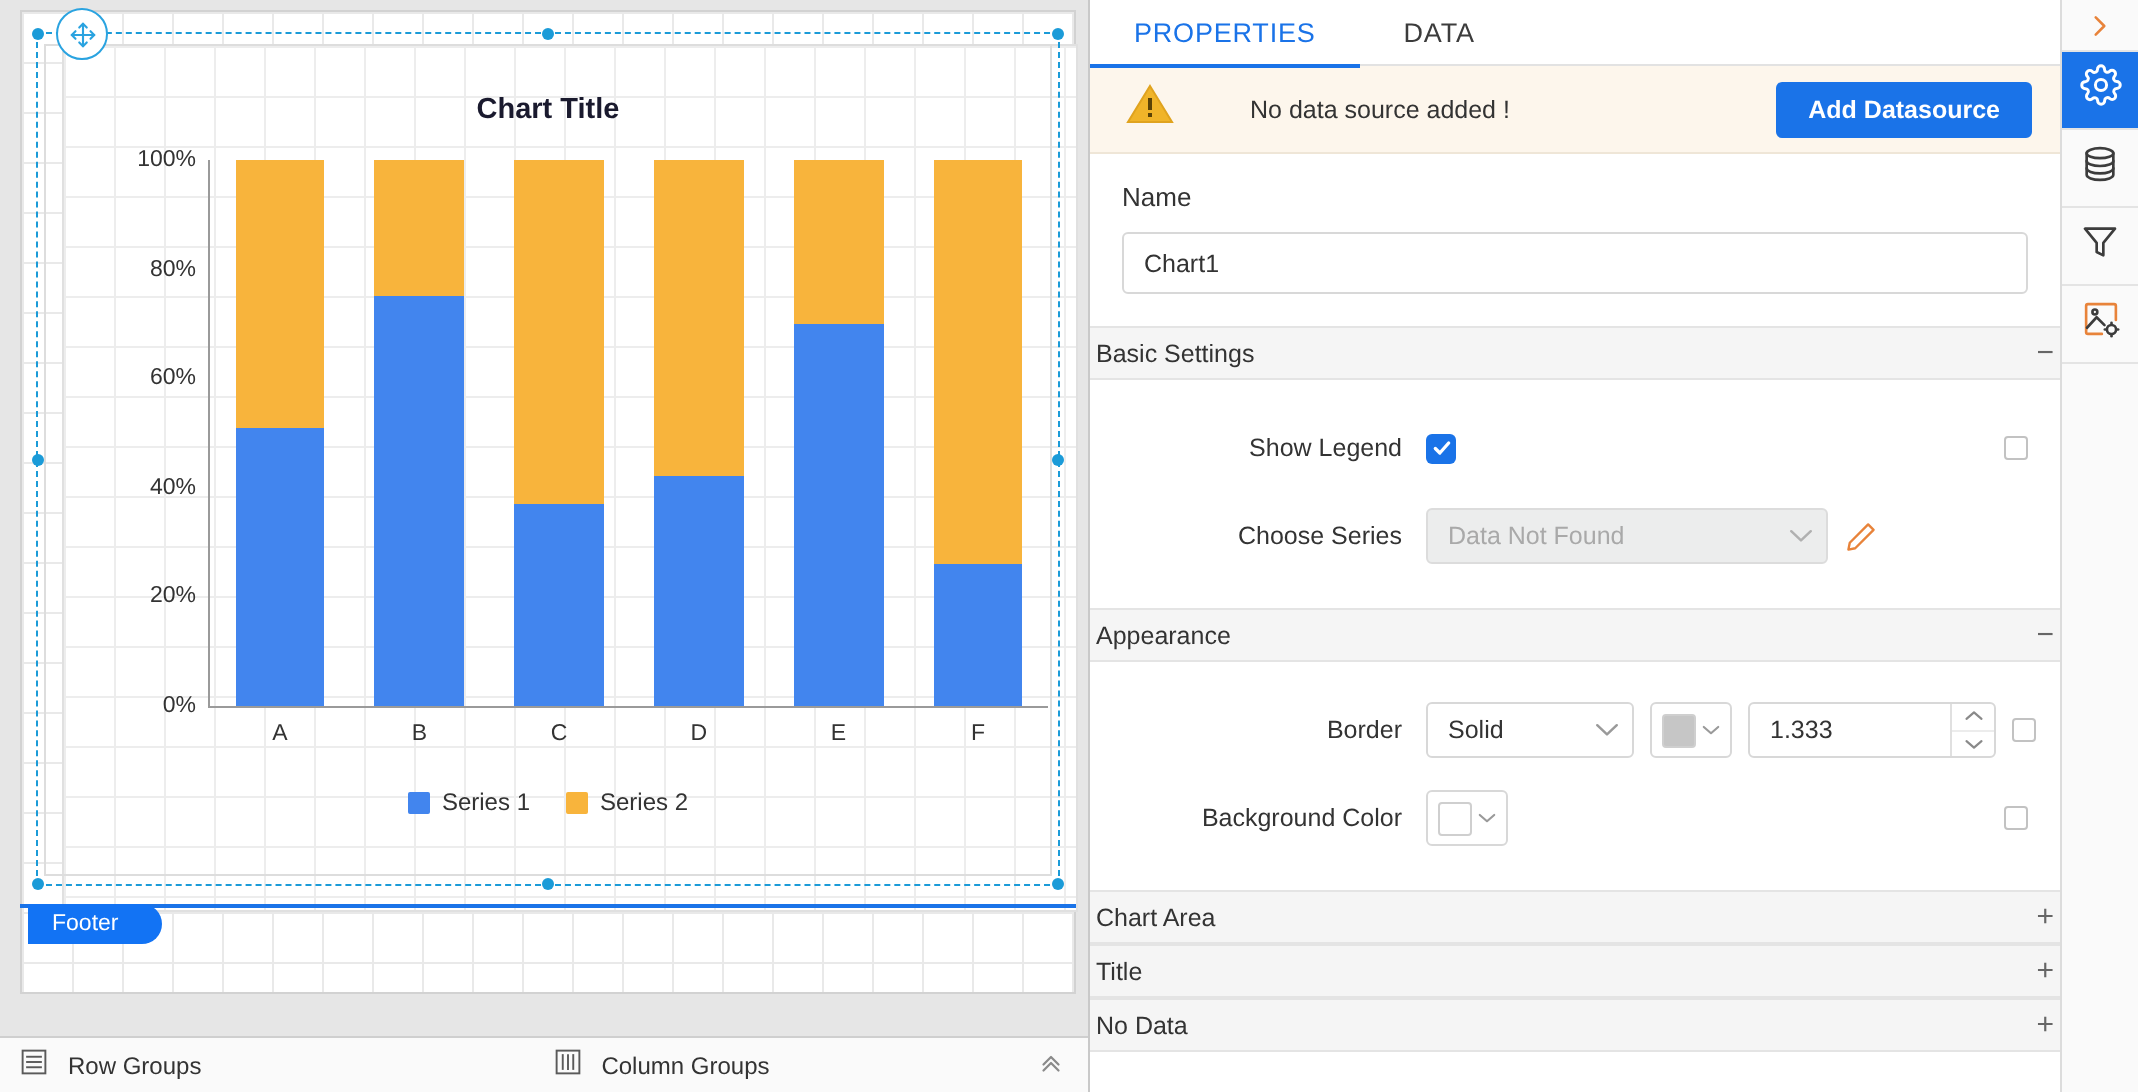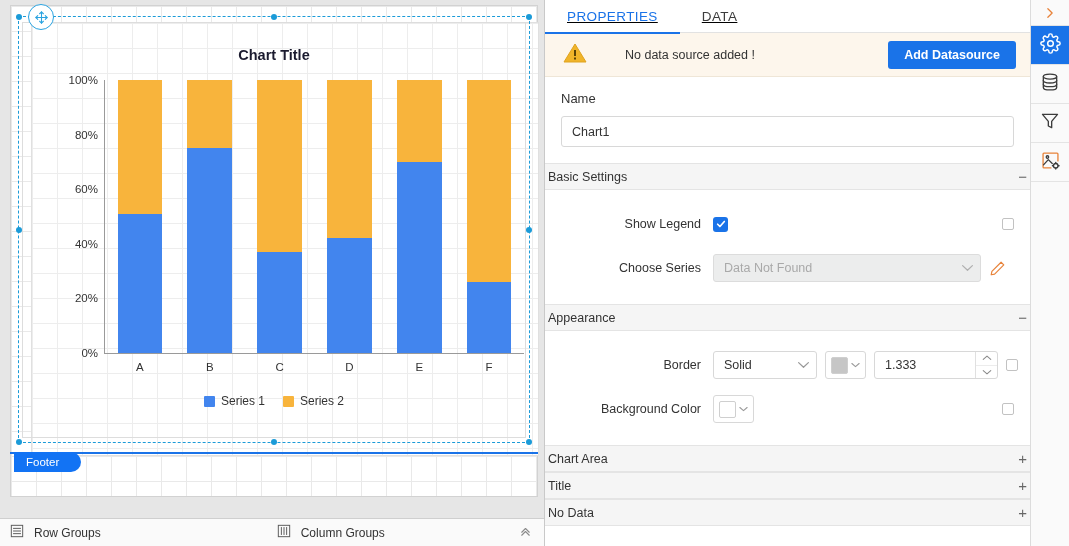--- a/index.html
+++ b/index.html
@@ -133,21 +133,21 @@
   #sb-col { margin-left: 176px; }
   #sb-collapse { margin-left: auto; margin-right: 12px; color: #777; font-size: 14px; }
 
   
   #panel {
     width: 485px; height: 546px; background: #fff;
     display: flex; flex-direction: column; overflow: hidden;
   }
   #tabs {
     display: flex; height: 33px; flex: 0 0 33px;
-    border-bottom: 1px solid #e2e2e2; background: #fff; text-decoration: underline;
+    border-bottom: 1px solid #e2e2e2; background: #fff;
   }
   .tab {
     padding: 0 22px; height: 33px; line-height: 33px;
     font-size: 13.5px; letter-spacing: .4px; color: #3c3c3c;
     position: relative;
   }
   .tab.active { color: #1a73e8; }
   .tab.active::after {
     content: ""; position: absolute; left: 0; bottom: -1px;
     width: 100%; height: 2.5px; background: #1a73e8;
@@ -195,21 +195,21 @@
     width: 15px; height: 15px; background: #1a73e8;
     border-radius: 3px; display: flex; align-items: center; justify-content: center;
   }
   .select-box {
     height: 28px; border: 1px solid #d8d8d8; border-radius: 3px;
     display: flex; align-items: center; padding: 0 6px 0 10px;
     font-size: 12.5px; color: #333; background: #fff;
   }
   .select-box.disabled { background: #eceded; border-color: #dcdcdc; color: #a9a9a9; }
   .select-box .caret { margin-left: auto; padding-left: 10px; color: #9a9a9a; }
-  #series-select { width: 268px; }
+  #series-select { width: 201px; }
   #border-style { width: 104px; }
   .swatch-box {
     height: 28px; border: 1px solid #d8d8d8; border-radius: 3px;
     display: flex; align-items: center; gap: 3px; padding: 0 5px; background: #fff;
   }
   .swatch { width: 17px; height: 17px; border: 1px solid #cfcfcf; border-radius: 2px; }
   .swatch-caret { color: #9a9a9a; font-size: 9px; }
   #spin {
     width: 124px; height: 28px; border: 1px solid #d8d8d8; border-radius: 3px;
     display: flex; align-items: center; background: #fff; overflow: hidden;

